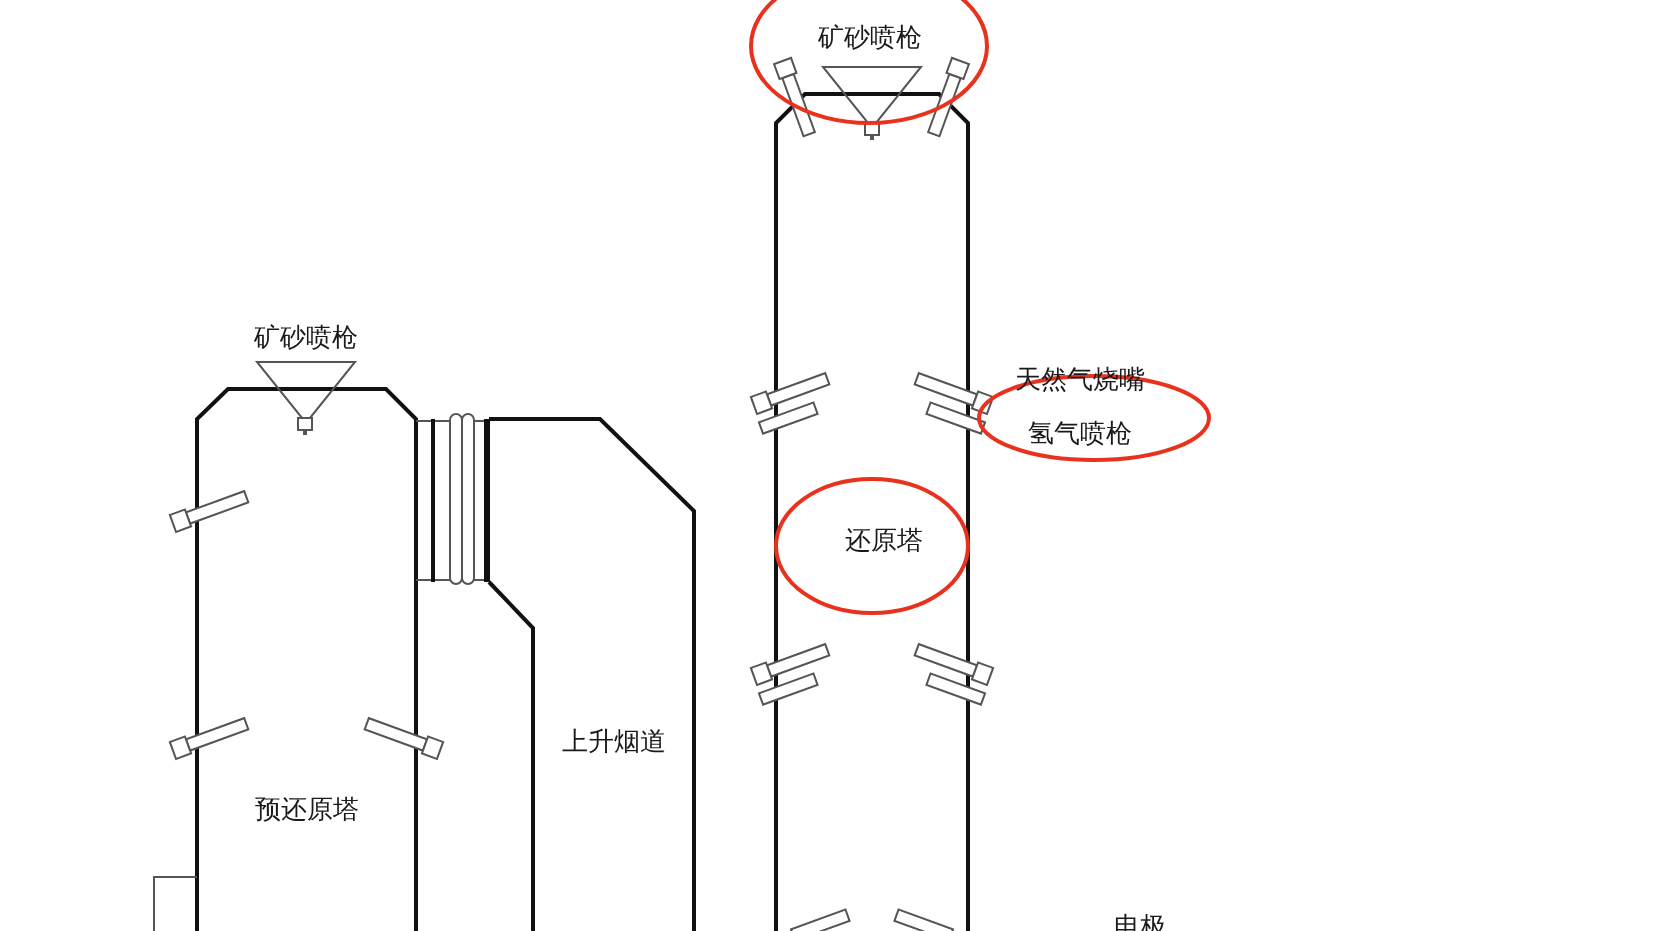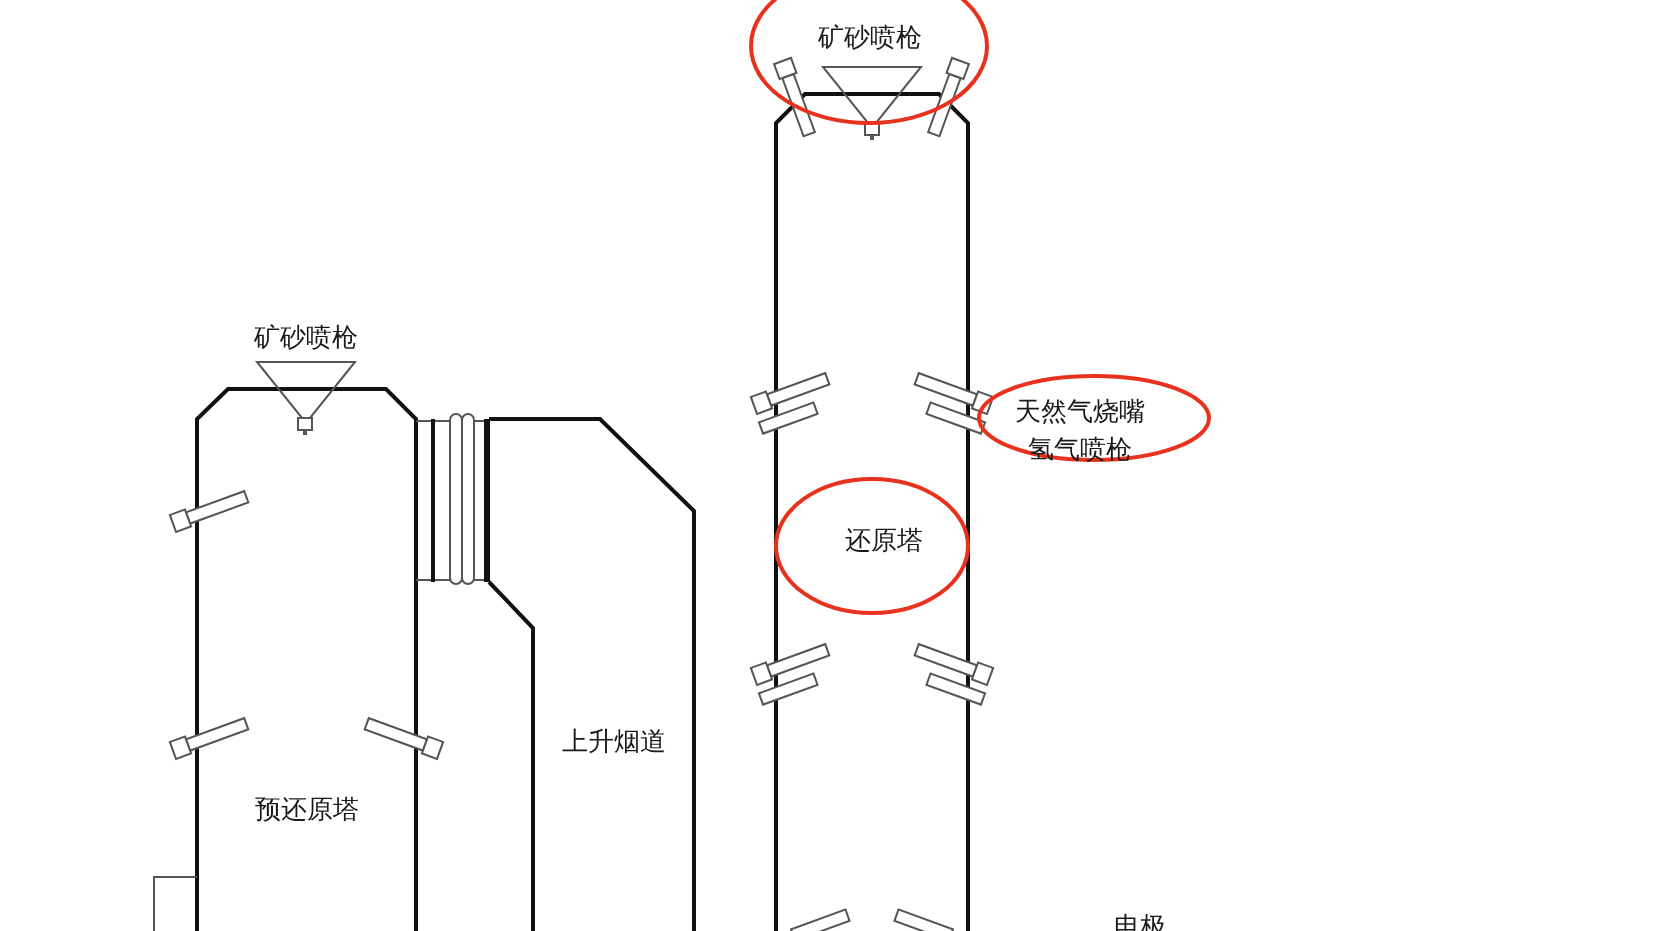--- a/index.html
+++ b/index.html
@@ -117,19 +117,19 @@
 
     <g>
       <ellipse cx="869" cy="46" rx="118" ry="77" fill="none" stroke="#e8321e" stroke-width="4"></ellipse>
       <ellipse cx="1094" cy="418" rx="115" ry="42" fill="none" stroke="#e8321e" stroke-width="4"></ellipse>
       <ellipse cx="872" cy="546" rx="96" ry="67" fill="none" stroke="#e8321e" stroke-width="4"></ellipse>
     </g>
   </svg>
 
   <div class="lbl center" style="left:870px; top:22px;">矿砂喷枪</div>
   <div class="lbl center" style="left:306px; top:322px;">矿砂喷枪</div>
-  <div class="lbl center" style="left:1080px; top:396px;">天然气烧嘴</div>
-  <div class="lbl center" style="left:1080px; top:418px;margin-top:16px;">氢气喷枪</div>
+  <div class="lbl center" style="left:1080px; top:364px;">天然气烧嘴</div>
+  <div class="lbl center" style="left:1080px; top:418px;">氢气喷枪</div>
   <div class="lbl center" style="left:872px; top:525px;margin-left:12px;">还原塔</div>
   <div class="lbl center" style="left:307px; top:794px;">预还原塔</div>
   <div class="lbl center" style="left:614px; top:726px;">上升烟道</div>
   <div class="lbl" style="left:1114px; top:911px;">电极</div>
 </div>
 
 </body></html>

